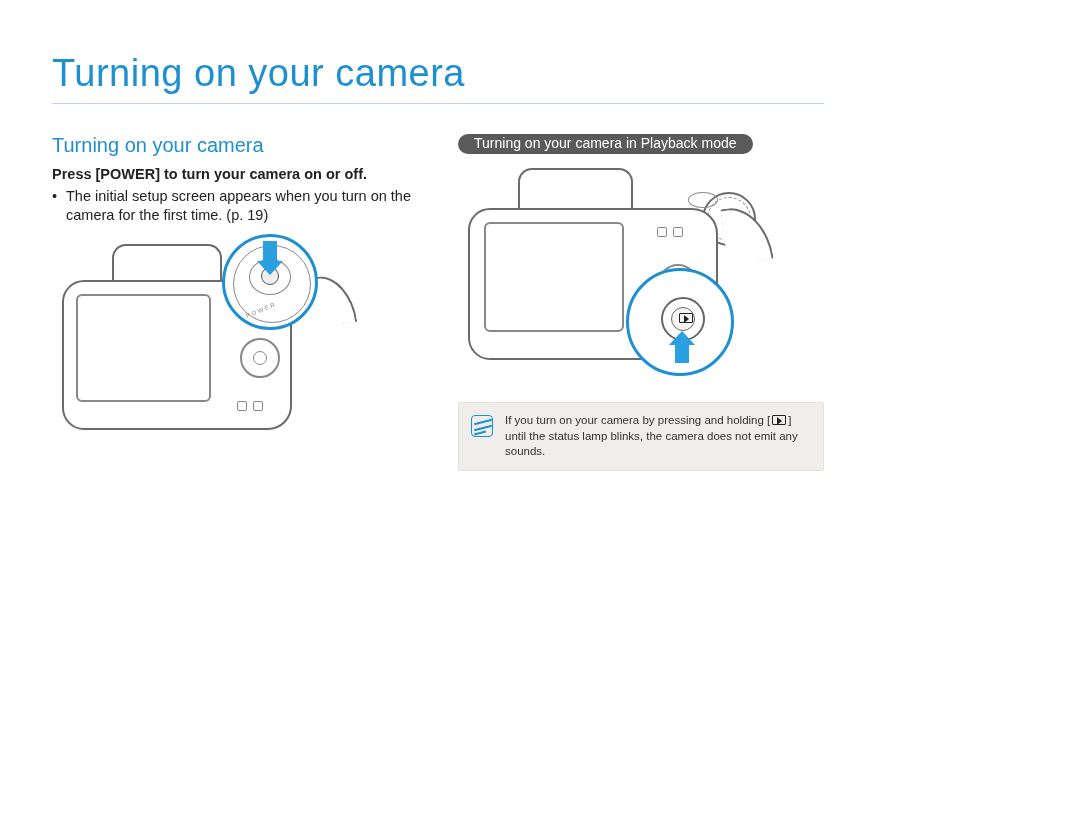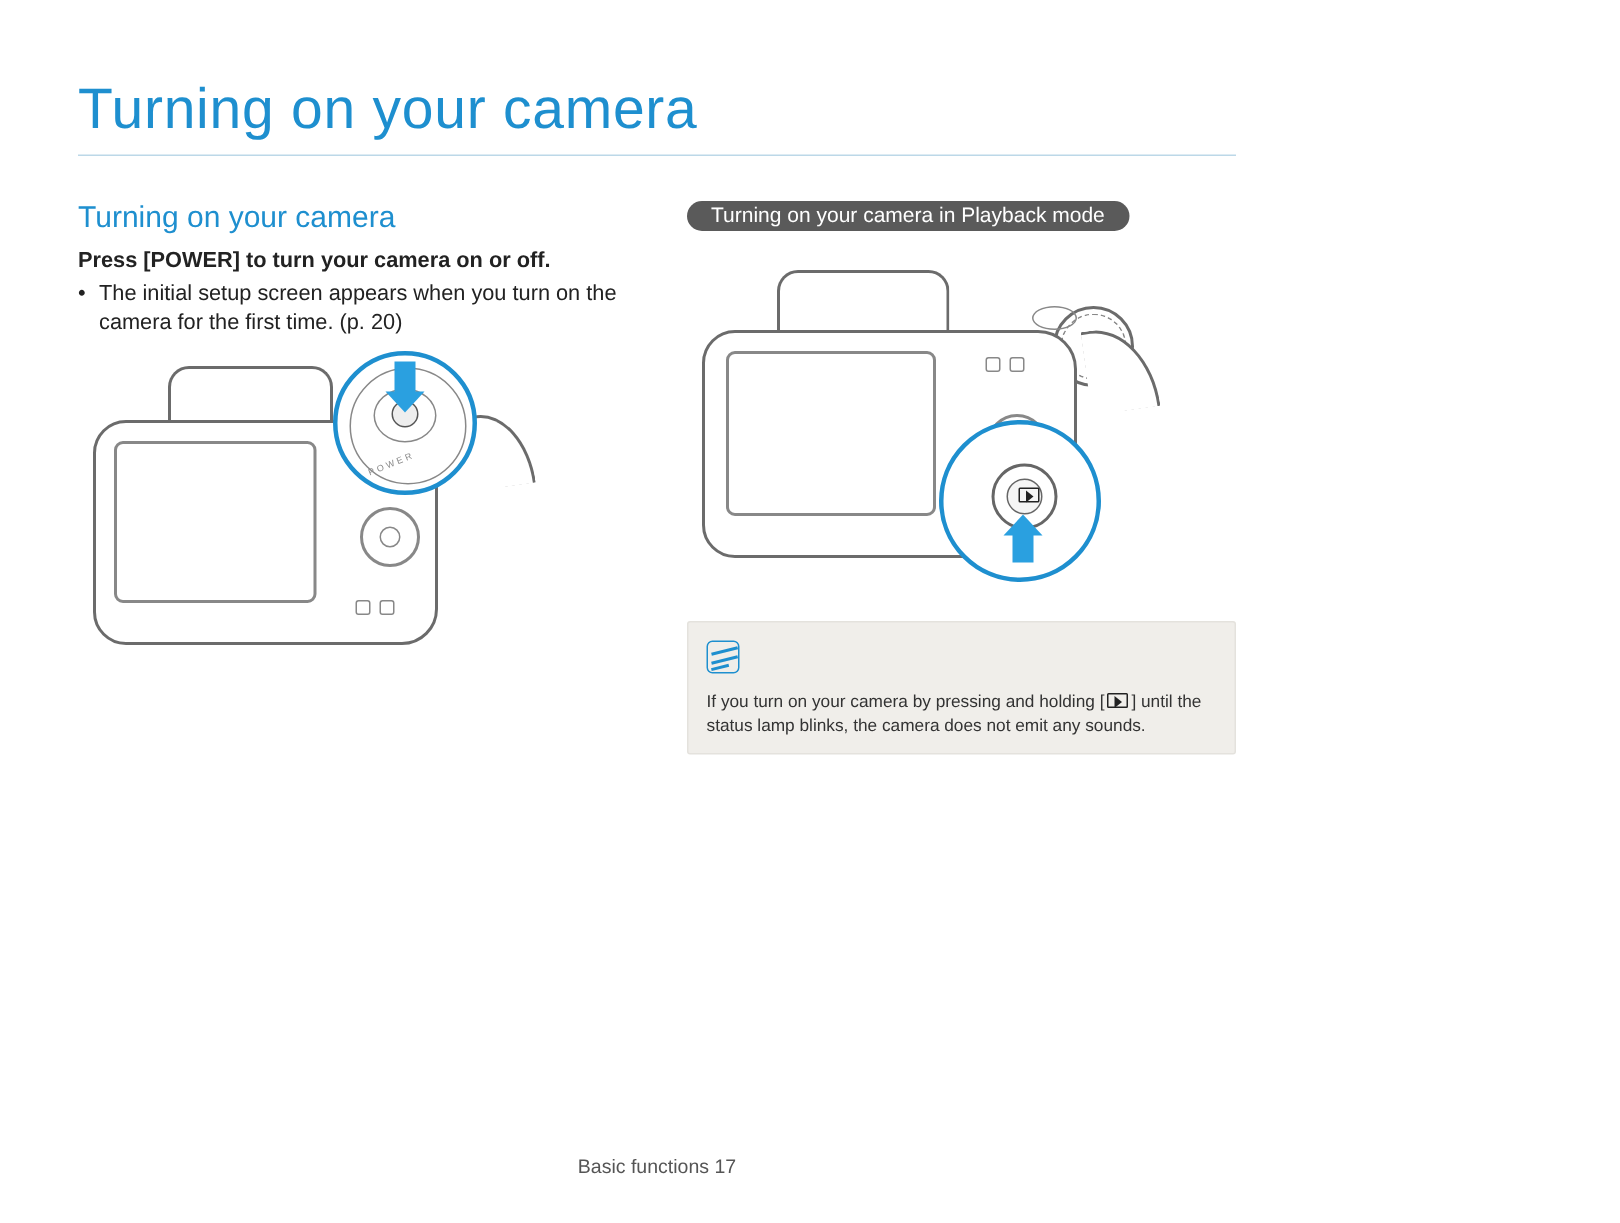--- a/index.html
+++ b/index.html
@@ -52,21 +52,21 @@
   }
   .bullet-row .dot { width: 14px; flex:0 0 14px; }
   .pill {
     display: inline-block;
     background: #5a5a5a;
     color: #fff;
     font-size: 14px;
     padding: 1px 16px 3px 16px;
     border-radius: 12px;
     font-weight: 400;
-    margin-bottom: 20px;
+    margin-bottom: 8px;
   }
   .playback-icon {
     display: inline-block;
     width: 18px; height: 12px;
     border: 1px solid #222;
     border-radius: 1px;
     position: relative;
     vertical-align: -1px;
     margin: 0 2px;
   }
@@ -156,21 +156,20 @@
 
   .note-box {
     margin-top: 24px;
     background: #f0eeea;
     border: 1px solid #e4e2dd;
     border-radius: 2px;
     display: flex;
     align-items: flex-start;
     padding: 10px 12px;
     gap: 12px;
-    flex-direction: column;
   }
   .note-icon {
     width: 22px; height: 22px;
     border: 1.5px solid #1e8fcf;
     border-radius: 4px;
     position: relative;
     flex: 0 0 22px;
     margin-top: 2px;
   }
   .note-icon::before, .note-icon::after {
@@ -196,21 +195,21 @@
 
   <h1 class="page-title">Turning on your camera</h1>
 
   <div class="columns">
 
     <div class="col">
       <h2 class="section-title">Turning on your camera</h2>
       <p class="body-text">Press [POWER] to turn your camera on or off.</p>
       <div class="bullet-row">
         <span class="dot">•</span>
-        <span>The initial setup screen appears when you turn on the camera for the first time. (p. 20)</span>
+        <span>The initial setup screen appears when you turn on the camera for the first time. (p. 19)</span>
       </div>
 
       <div class="cam-wrap">
         <div class="cam-viewfinder"></div>
         <div class="cam-grip-arc"></div>
         <div class="cam-body">
           <div class="cam-screen"></div>
           <div class="cam-btns" style="top:14px;">
             <span class="cam-btn-sm"></span>
             <span class="cam-btn-sm"></span>
@@ -264,18 +263,14 @@
             <span class="l3"></span>
           </div>
         <div class="note-text">
           <span>If you turn on your camera by pressing and holding [</span><span class="playback-icon small"></span><span>] until the status lamp blinks, the camera does not emit any sounds.</span>
         </div>
       </div>
     </div>
 
   </div>
 
-  <div class="footer">
-    <span>Basic functions</span>
-    <span>17</span>
-  </div>
 
 </div>
 
 </body></html>

